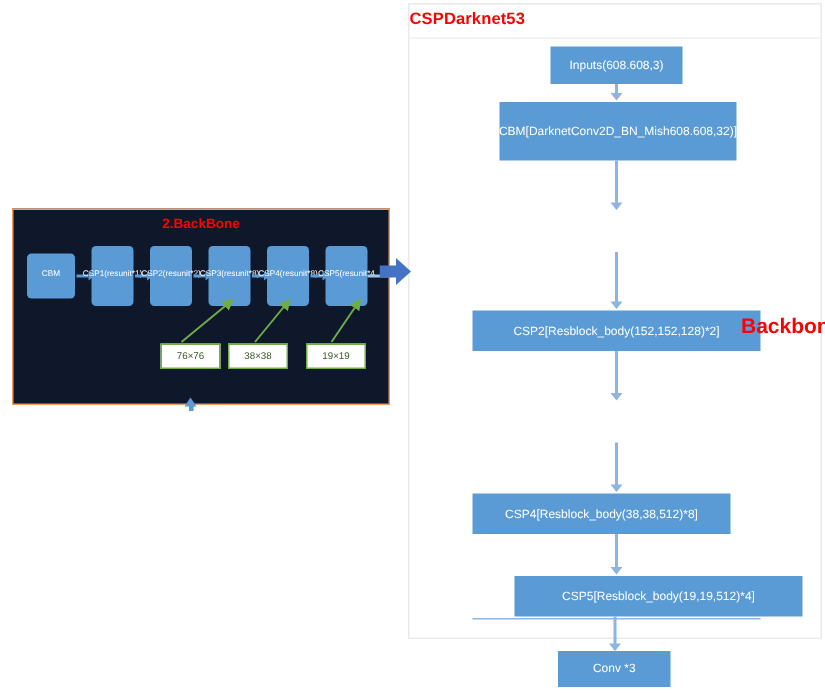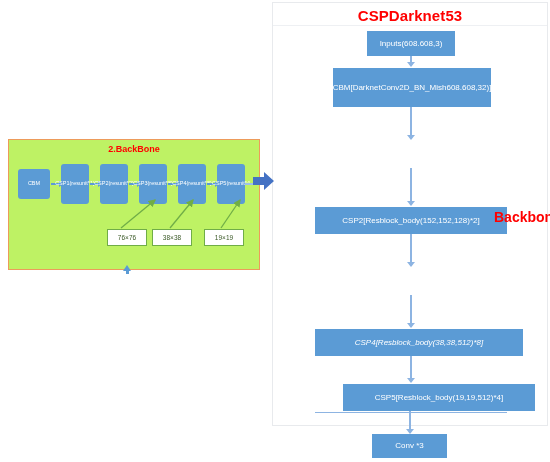--- a/index.html
+++ b/index.html
@@ -13,22 +13,22 @@
 
   
   .right-panel {
     position: absolute; left: 272px; top: 2px;
     width: 276px; height: 424px;
     background: #ffffff;
     border: 1px solid #e8eaed;
   }
   .panel-title-red {
     position: absolute; width: 100%; top: 4px;
-    text-align: center;
-    color: #ff0000; font-weight: bold; font-size: 15px;
+    text-align: left;
+    color: #ff0000; font-weight: bold; font-size: 11px;
     letter-spacing: .1px;
   }
   .hrule {
     position: absolute; left: 0; width: 100%; top: 22px;
     height: 1px; background: #eef0f3;
   }
 
   .node {
     position: absolute;
     background: #5b9bd5;
@@ -61,21 +61,21 @@
   .side-label-red {
     position: absolute;
     color: #ff0000; font-weight: bold; font-size: 14px;
     white-space: nowrap;
   }
 
   
   .left-panel {
     position: absolute; left: 8px; top: 139px;
     width: 252px; height: 131px;
-    background: #bef264;
+    background: #0f172a;
     border: 1.5px solid #ed9b5b;
   }
   .left-title {
     position: absolute; width: 100%; top: 4px; text-align: center;
     color: #ff0000; font-weight: bold; font-size: 9px;
   }
   .mini-node {
     position: absolute;
     background: #5b9bd5;
     color: #ffffff;
@@ -146,21 +146,21 @@
     <div class="vline" style="left:137px; top:165px; height:37px;"></div>
     <div class="arrowhead-down" style="left:134px; top:198px;"></div>
 
     <div class="node" style="left:42px; top:204px; width:192px; height:27px;">CSP2[Resblock_body(152,152,128)*2]</div>
     <div class="vline" style="left:137px; top:231px; height:32px;"></div>
     <div class="arrowhead-down" style="left:134px; top:259px;"></div>
 
     <div class="vline" style="left:137px; top:292px; height:32px;"></div>
     <div class="arrowhead-down" style="left:134px; top:320px;"></div>
 
-    <div class="node" style="left:42px; top:326px; width:208px; height:27px;font-style:italic;">CSP4[Resblock_body(38,38,512)*8]</div>
+    <div class="node" style="left:42px; top:326px; width:172px; height:27px;">CSP4[Resblock_body(38,38,512)*8]</div>
     <div class="vline" style="left:137px; top:353px; height:26px;"></div>
     <div class="arrowhead-down" style="left:134px; top:375px;"></div>
 
     <div class="node" style="left:42px; top:381px; width:192px; height:27px;margin-left:28px;">CSP5[Resblock_body(19,19,512)*4]</div>
 
     <div class="bracket-h" style="left:42px; top:409px; width:192px;"></div>
 
     <div class="side-label-red" style="left:221px; top:206px;">Backbone</div>
   </div>
 

